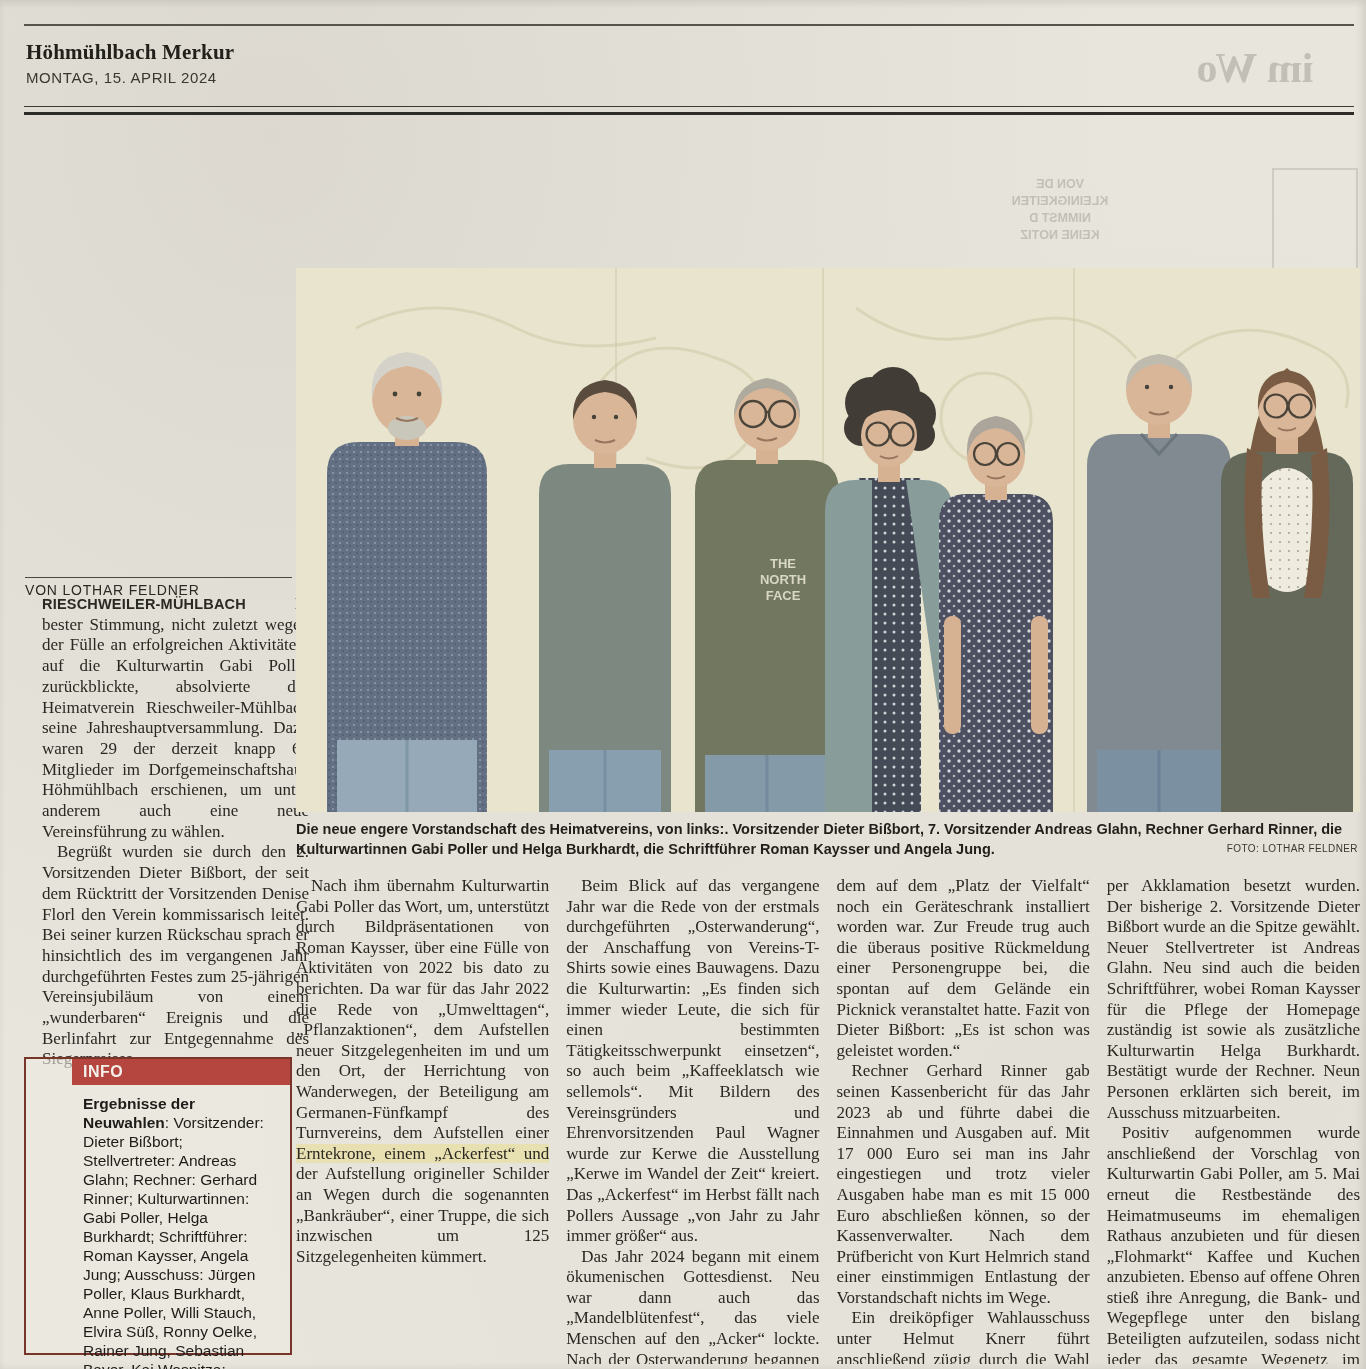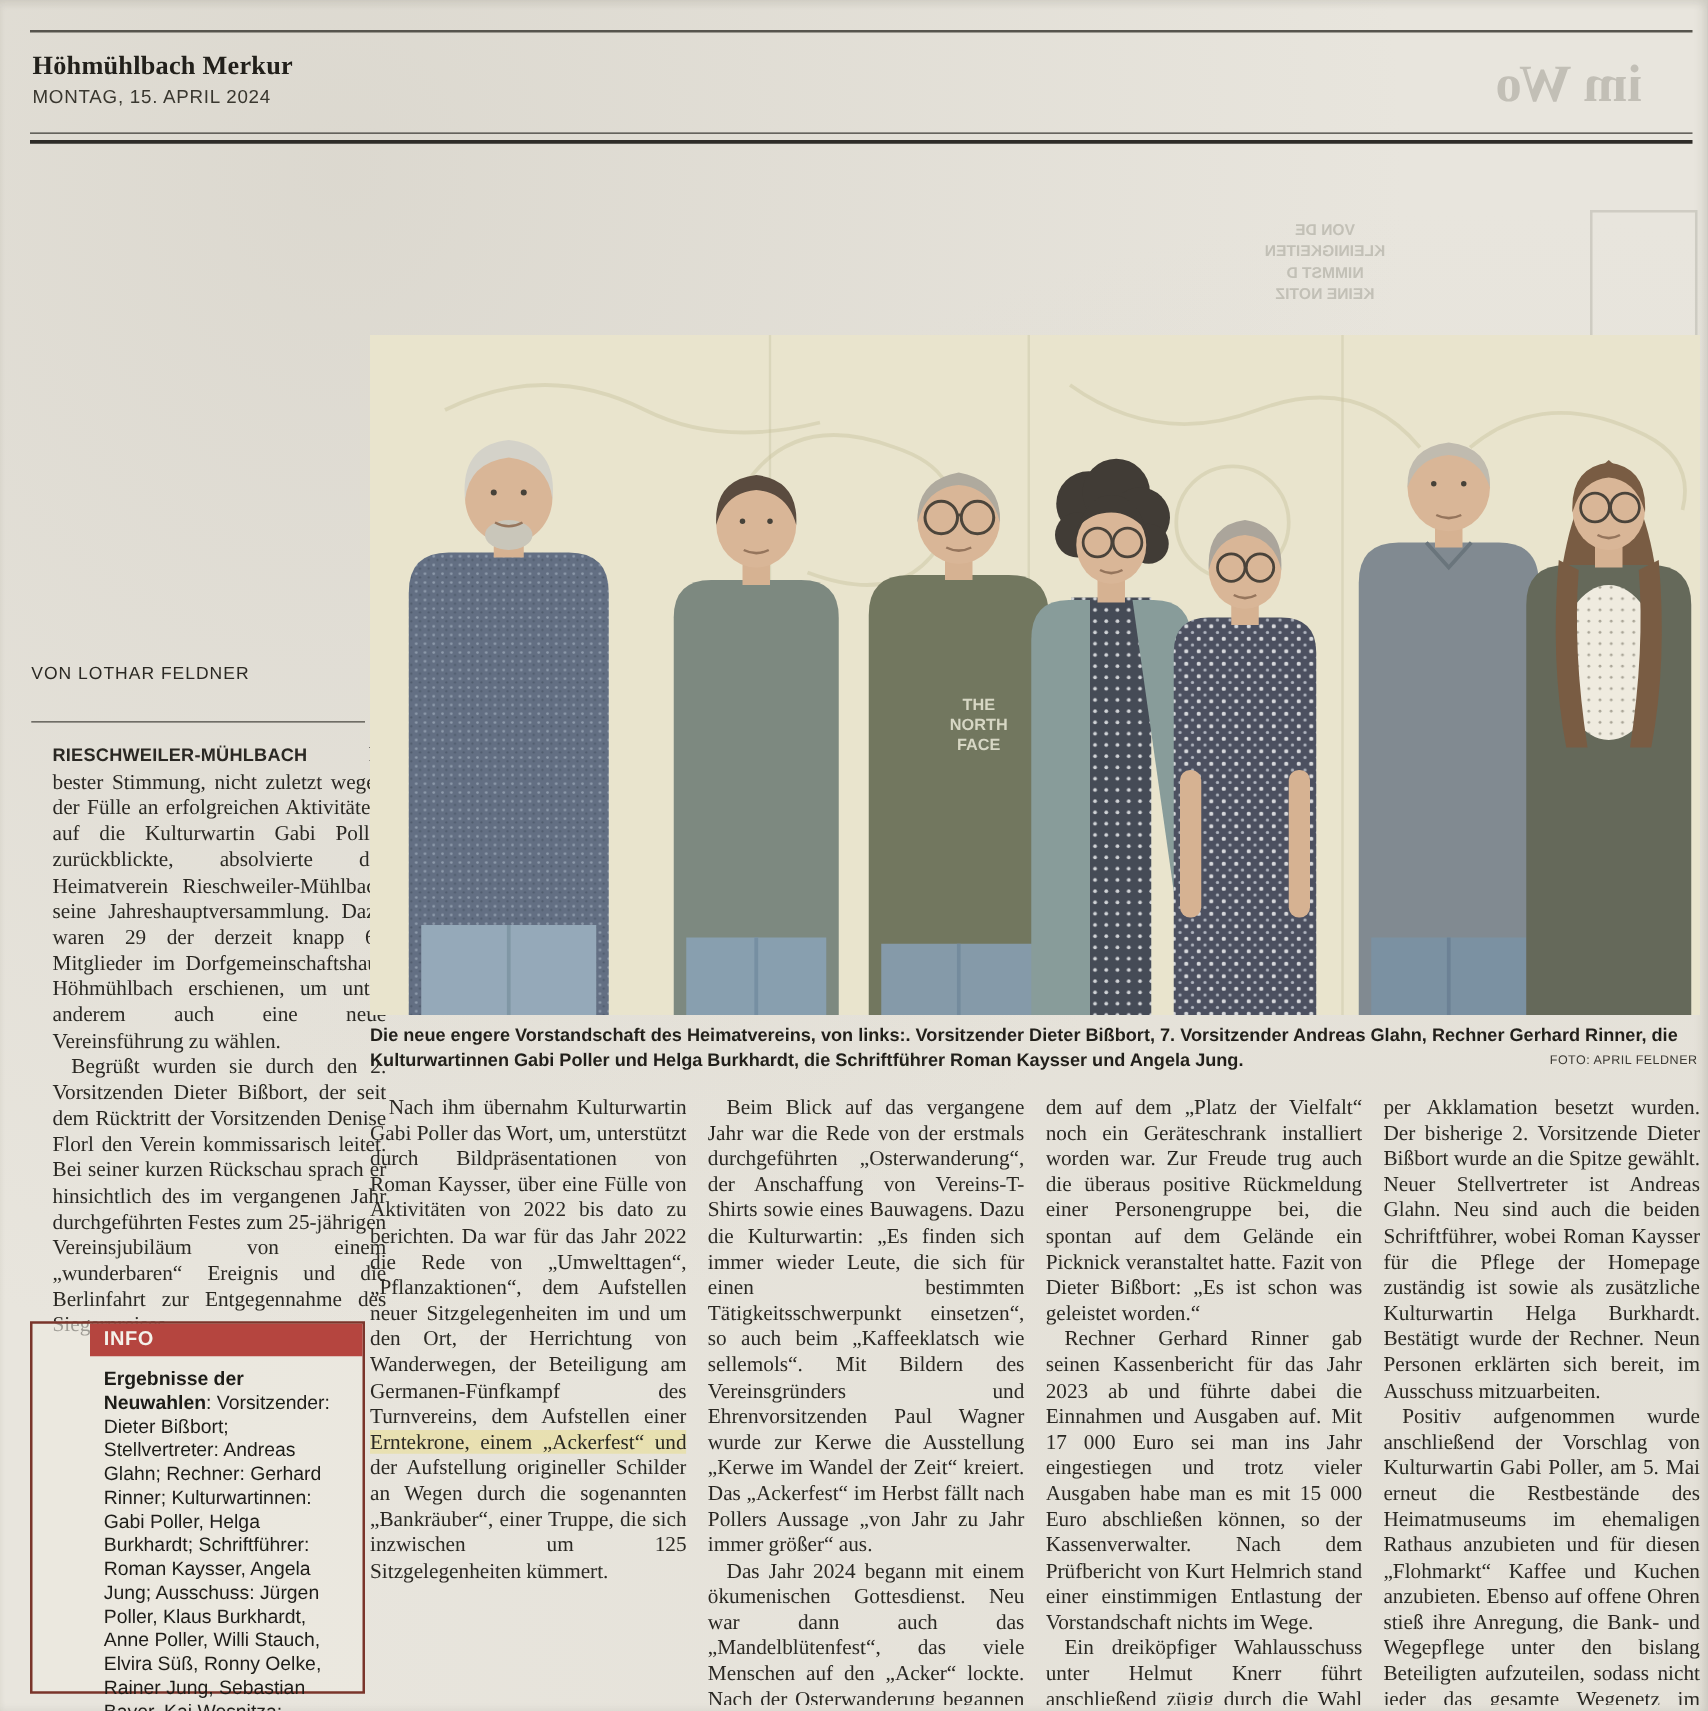--- a/index.html
+++ b/index.html
@@ -23,21 +23,21 @@
   
   .headline{left:36px;top:170px;width:1160px;font-size:67px;line-height:1.05;font-weight:500;letter-spacing:-1px;color:#23211c;}
   
   .ghost{color:rgba(105,104,92,.26);transform:scaleX(-1);font-weight:700;}
   .ghost-wo{left:1165px;top:44px;width:180px;font-size:42px;text-align:center;color:rgba(105,104,92,.30);}
   .ghost-block{left:980px;top:176px;width:160px;font-family:"Liberation Sans","DejaVu Sans",sans-serif;font-size:12.5px;line-height:17px;text-align:center;color:rgba(110,108,96,.30);}
   .ghost-frame{left:1272px;top:168px;width:82px;height:228px;border:2px solid rgba(120,118,104,.22);}
   
   .lead{left:25px;top:273px;width:267px;font-size:23.5px;line-height:29.4px;color:#2c2a24;}
   
-  .byline{left:25px;top:530px;width:267px;font-family:"Liberation Sans","DejaVu Sans",sans-serif;font-size:14px;letter-spacing:.8px;color:#2b2923;}
+  .byline{left:25px;top:582px;width:267px;font-family:"Liberation Sans","DejaVu Sans",sans-serif;font-size:14px;letter-spacing:.8px;color:#2b2923;}
   .byline-rule{left:25px;top:577px;width:267px;border-top:1.5px solid #4a4842;}
   
   .leftcol{left:42px;top:594px;width:267px;font-size:17px;line-height:20.7px;text-align:justify;hyphens:auto;}
   .leftcol p{margin:0;}
   .loc-tag{font-family:"Liberation Sans","DejaVu Sans",sans-serif;font-weight:700;font-size:14.5px;letter-spacing:.2px;}
   .ind{text-indent:15px;}
   
   .photo{left:296px;top:268px;width:1064px;height:544px;}
   .photo svg{display:block;}
   
@@ -231,21 +231,21 @@
             <line x1="991" y1="136" x2="993" y2="136"></line>
         </g>
         <path d="M 982 160 q 9 5 18 0" stroke="#8d6a52" stroke-width="2" fill="none"></path>
       </g>
 
       <rect width="1064" height="544" fill="#e6dcba" opacity=".10"></rect>
     </svg>
   </div>
 
   <div class="abs caption">Die neue engere Vorstandschaft des Heimatvereins, von links:. Vorsitzender Dieter Bißbort, 7. Vorsitzender Andreas Glahn, Rechner Gerhard Rinner, die Kulturwartinnen Gabi Poller und Helga Burkhardt, die Schriftführer Roman Kaysser und Angela Jung.</div>
-  <div class="abs credit">FOTO: APRIL FELDNER</div>
+  <div class="abs credit">FOTO: LOTHAR FELDNER</div>
 
   <div class="abs cols">
     <div class="col">
       <p class="ind"><span>Nach ihm übernahm Kulturwartin Gabi Poller das Wort, um, unterstützt durch Bildpräsentationen von Roman Kaysser, über eine Fülle von Aktivitäten von 2022 bis dato zu berichten. Da war für das Jahr 2022 die Rede von „Umwelttagen“, „Pflanzaktionen“, dem Aufstellen neuer Sitzgelegenheiten im und um den Ort, der Herrichtung von Wanderwegen, der Beteiligung am Germanen-Fünfkampf des Turnvereins, dem Aufstellen einer </span><span class="hl">Erntekrone, einem „Ackerfest“ und</span><span> der Aufstellung origineller Schilder an Wegen durch die sogenannten „Bankräuber“, einer Truppe, die sich inzwischen um 125 Sitzgelegenheiten kümmert.</span></p>
     </div>
     <div class="col">
       <p class="ind">Beim Blick auf das vergangene Jahr war die Rede von der erstmals durchgeführten „Osterwanderung“, der Anschaffung von Vereins-T-Shirts sowie eines Bauwagens. Dazu die Kulturwartin: „Es finden sich immer wieder Leute, die sich für einen bestimmten Tätigkeitsschwerpunkt einsetzen“, so auch beim „Kaffeeklatsch wie sellemols“. Mit Bildern des Vereinsgründers und Ehrenvorsitzenden Paul Wagner wurde zur Kerwe die Ausstellung „Kerwe im Wandel der Zeit“ kreiert. Das „Ackerfest“ im Herbst fällt nach Pollers Aussage „von Jahr zu Jahr immer größer“ aus.</p>
       <p class="ind">Das Jahr 2024 begann mit einem ökumenischen Gottesdienst. Neu war dann auch das „Mandelblütenfest“, das viele Menschen auf den „Acker“ lockte. Nach der Osterwanderung begannen dann die Aktiven, sich einem verwilderten Gelände am Bahnhof zu widmen, nach-</p>
     </div>
     <div class="col">

